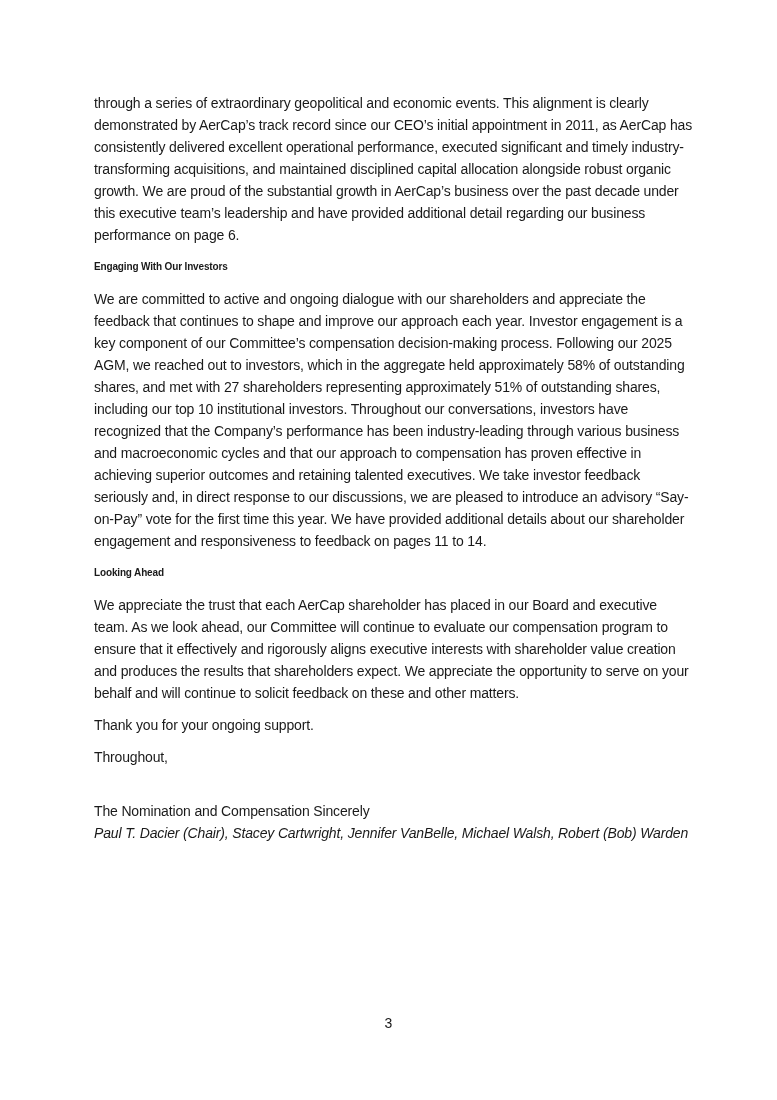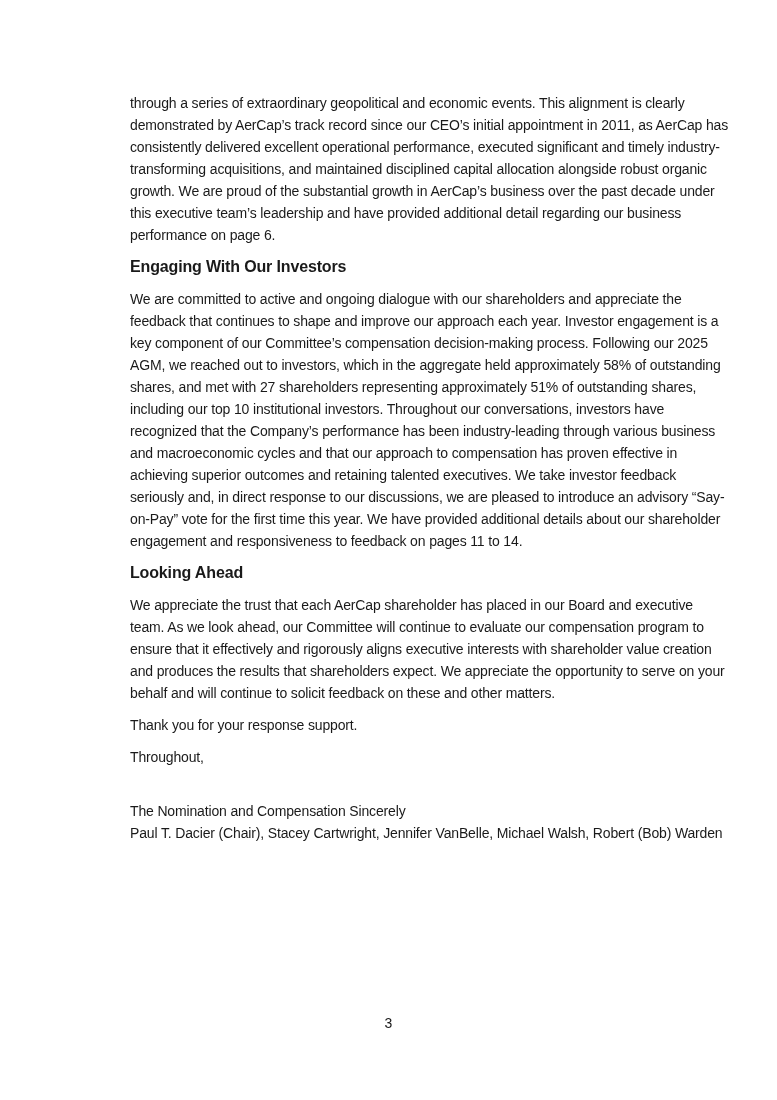--- a/index.html
+++ b/index.html
@@ -2,45 +2,44 @@
 <html><head>
   <meta charset="utf-8">
   <style>
     html, body { margin: 0; padding: 0; background: #ffffff; }
     body { width: 777px; height: 1100px; position: relative; overflow: hidden; }
     .page {
       position: absolute; left: 94px; top: 92px; width: 600px;
       font-family: "Liberation Sans", sans-serif;
       font-size: 14px; line-height: 22px; color: #1a1a1a;
       letter-spacing: -0.15px;
-      margin-left: 36px;
     }
     .page p { margin: 0 0 10px 0; }
-    .page h3 { margin: 0 0 10px 0; font-size: 16px; font-weight: bold; line-height: 22px; }
+    .page h3 { margin: 0 0 10px 0; font-size: 10px; font-weight: bold; line-height: 22px; }
     .sig-gap { height: 22px; }
     .sig p { margin: 0; }
-    .sig .members { line-height: 22px; }
+    .sig .members { line-height: 22px; font-style: italic; }
     .page-number {
       position: absolute; left: 0; width: 777px; top: 1015px; text-align: center;
       font-family: "Liberation Sans", sans-serif; font-size: 14px; color: #1a1a1a;
     }
   </style>
 </head>
 <body>
 
 <div class="page">
   <p>through a series of extraordinary geopolitical and economic events. This alignment is clearly demonstrated by AerCap’s track record since our CEO’s initial appointment in 2011, as AerCap has consistently delivered excellent operational performance, executed significant and timely industry-transforming acquisitions, and maintained disciplined capital allocation alongside robust organic growth. We are proud of the substantial growth in AerCap’s business over the past decade under this executive team’s leadership and have provided additional detail regarding our business performance on page 6.</p>
 
   <h3>Engaging With Our Investors</h3>
   <p>We are committed to active and ongoing dialogue with our shareholders and appreciate the feedback that continues to shape and improve our approach each year. Investor engagement is a key component of our Committee’s compensation decision-making process. Following our 2025 AGM, we reached out to investors, which in the aggregate held approximately 58% of outstanding shares, and met with 27 shareholders representing approximately 51% of outstanding shares, including our top 10 institutional investors. Throughout our conversations, investors have recognized that the Company’s performance has been industry-leading through various business and macroeconomic cycles and that our approach to compensation has proven effective in achieving superior outcomes and retaining talented executives. We take investor feedback seriously and, in direct response to our discussions, we are pleased to introduce an advisory “Say-on-Pay” vote for the first time this year. We have provided additional details about our shareholder engagement and responsiveness to feedback on pages 11 to 14.</p>
 
   <h3>Looking Ahead</h3>
   <p>We appreciate the trust that each AerCap shareholder has placed in our Board and executive team. As we look ahead, our Committee will continue to evaluate our compensation program to ensure that it effectively and rigorously aligns executive interests with shareholder value creation and produces the results that shareholders expect. We appreciate the opportunity to serve on your behalf and will continue to solicit feedback on these and other matters.</p>
 
-  <p>Thank you for your response support.</p>
+  <p>Thank you for your ongoing support.</p>
   <p>Throughout,</p>
 
   <div class="sig-gap"></div>
 
   <div class="sig">
     <p>The Nomination and Compensation Sincerely</p>
     <p class="members">Paul T. Dacier (Chair), Stacey Cartwright, Jennifer VanBelle, Michael Walsh, Robert (Bob) Warden</p>
   </div>
 </div>
 

